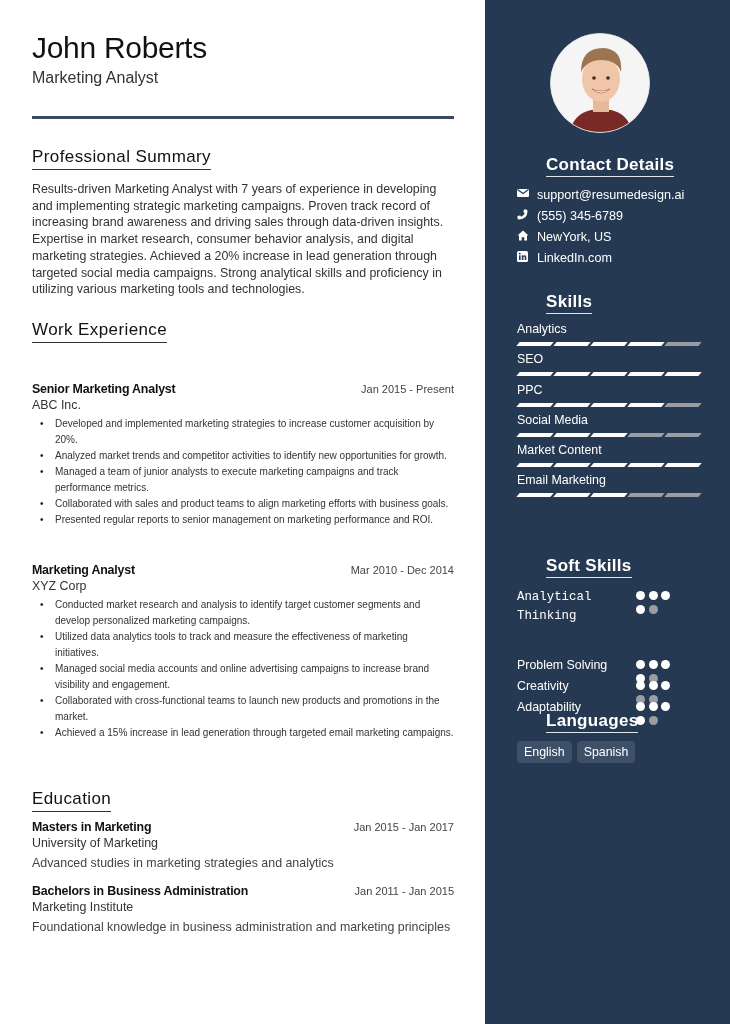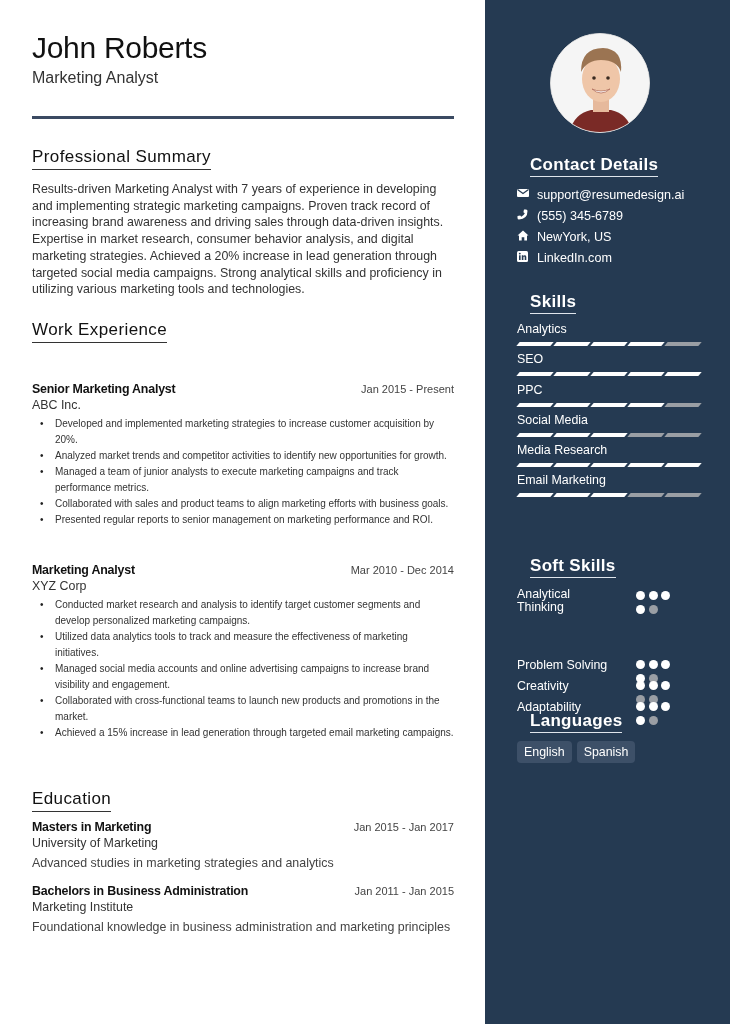--- a/index.html
+++ b/index.html
@@ -24,21 +24,21 @@
   .job-co { font-size: 12.4px; color: #333; margin-top: 2px; }
   .job ul { list-style: none; margin-top: 4px; }
   .job li { position: relative; padding-left: 23px; font-size: 10px; line-height: 16px; color: #333; }
   .job li::before { content: "•"; position: absolute; left: 8px; top: 0; color: #222; }
 
   .edu { position: absolute; left: 32px; width: 422px; }
   .edu-desc { font-size: 12.4px; line-height: 16.6px; color: #444; margin-top: 5px; }
 
   .photo { position: absolute; left: 550px; top: 33px; width: 100px; height: 100px; border-radius: 50%; background: #f4f4f4; overflow: hidden; border: 1px solid #ddd; }
 
-  .s-title { position: absolute; left: 530px; font-size: 17px; font-weight: 700; color: #fff; letter-spacing: 0.3px; padding-bottom: 1px; border-bottom: 1.5px solid #dfe5ec; }
+  .s-title { position: absolute; left: 546px; font-size: 17px; font-weight: 700; color: #fff; letter-spacing: 0.3px; padding-bottom: 1px; border-bottom: 1.5px solid #dfe5ec; }
 
   .contact { position: absolute; left: 517px; top: 188px; }
   .c-row { display: flex; align-items: flex-start; height: 21px; font-size: 12.6px; color: #fff; }
   .c-ico { width: 20px; display: inline-flex; align-items: center; }
 
   .skills { position: absolute; left: 517px; top: 322px; width: 185px; }
   .sk { height: 30.3px; }
   .sk-name { font-size: 12.4px; color: #fff; line-height: 15px; }
   .bar { display: flex; gap: 2px; margin-top: 5px; }
   .seg { width: 34px; height: 4px; background: #fff; transform: skewX(-40deg); margin-left: 1px; }
@@ -208,21 +208,21 @@
       <div class="sk-name">Social Media</div>
       <div class="bar">
         <span class="seg"></span>
         <span class="seg"></span>
         <span class="seg"></span>
         <span class="seg off"></span>
         <span class="seg off"></span>
       </div>
     </div>
     <div class="sk">
-      <div class="sk-name">Media Research</div>
+      <div class="sk-name">Market Content</div>
       <div class="bar">
         <span class="seg"></span>
         <span class="seg"></span>
         <span class="seg"></span>
         <span class="seg"></span>
         <span class="seg"></span>
       </div>
     </div>
     <div class="sk">
       <div class="sk-name">Email Marketing</div>
@@ -232,21 +232,21 @@
         <span class="seg"></span>
         <span class="seg off"></span>
         <span class="seg off"></span>
       </div>
     </div>
   </div>
 
 <div class="s-title" style="top:556px;">Soft Skills</div>
 <div class="soft">
     <div class="soft-row" style="height: 37px;">
-      <div style="width: 100px; line-height: 13px;">Analytical Thinking</div>
+      <div style="width: 100px; line-height: 19px; font-family: Liberation Mono, monospace;">Analytical Thinking</div>
       <div class="dots"><span class="dot"></span><span class="dot"></span><span class="dot"></span><span class="dot"></span><span class="dot off"></span></div>
     </div>
     <div class="soft-row" style="height: 21px;">
       <div style="width: 100px; line-height: 16.5px; margin-top: 32px;">Problem Solving</div>
       <div class="dots"><span class="dot"></span><span class="dot"></span><span class="dot"></span><span class="dot"></span><span class="dot off"></span></div>
     </div>
     <div class="soft-row" style="height: 21px;">
       <div style="width: 100px; line-height: 16.5px;">Creativity</div>
       <div class="dots"><span class="dot"></span><span class="dot"></span><span class="dot"></span><span class="dot off"></span><span class="dot off"></span></div>
     </div>

